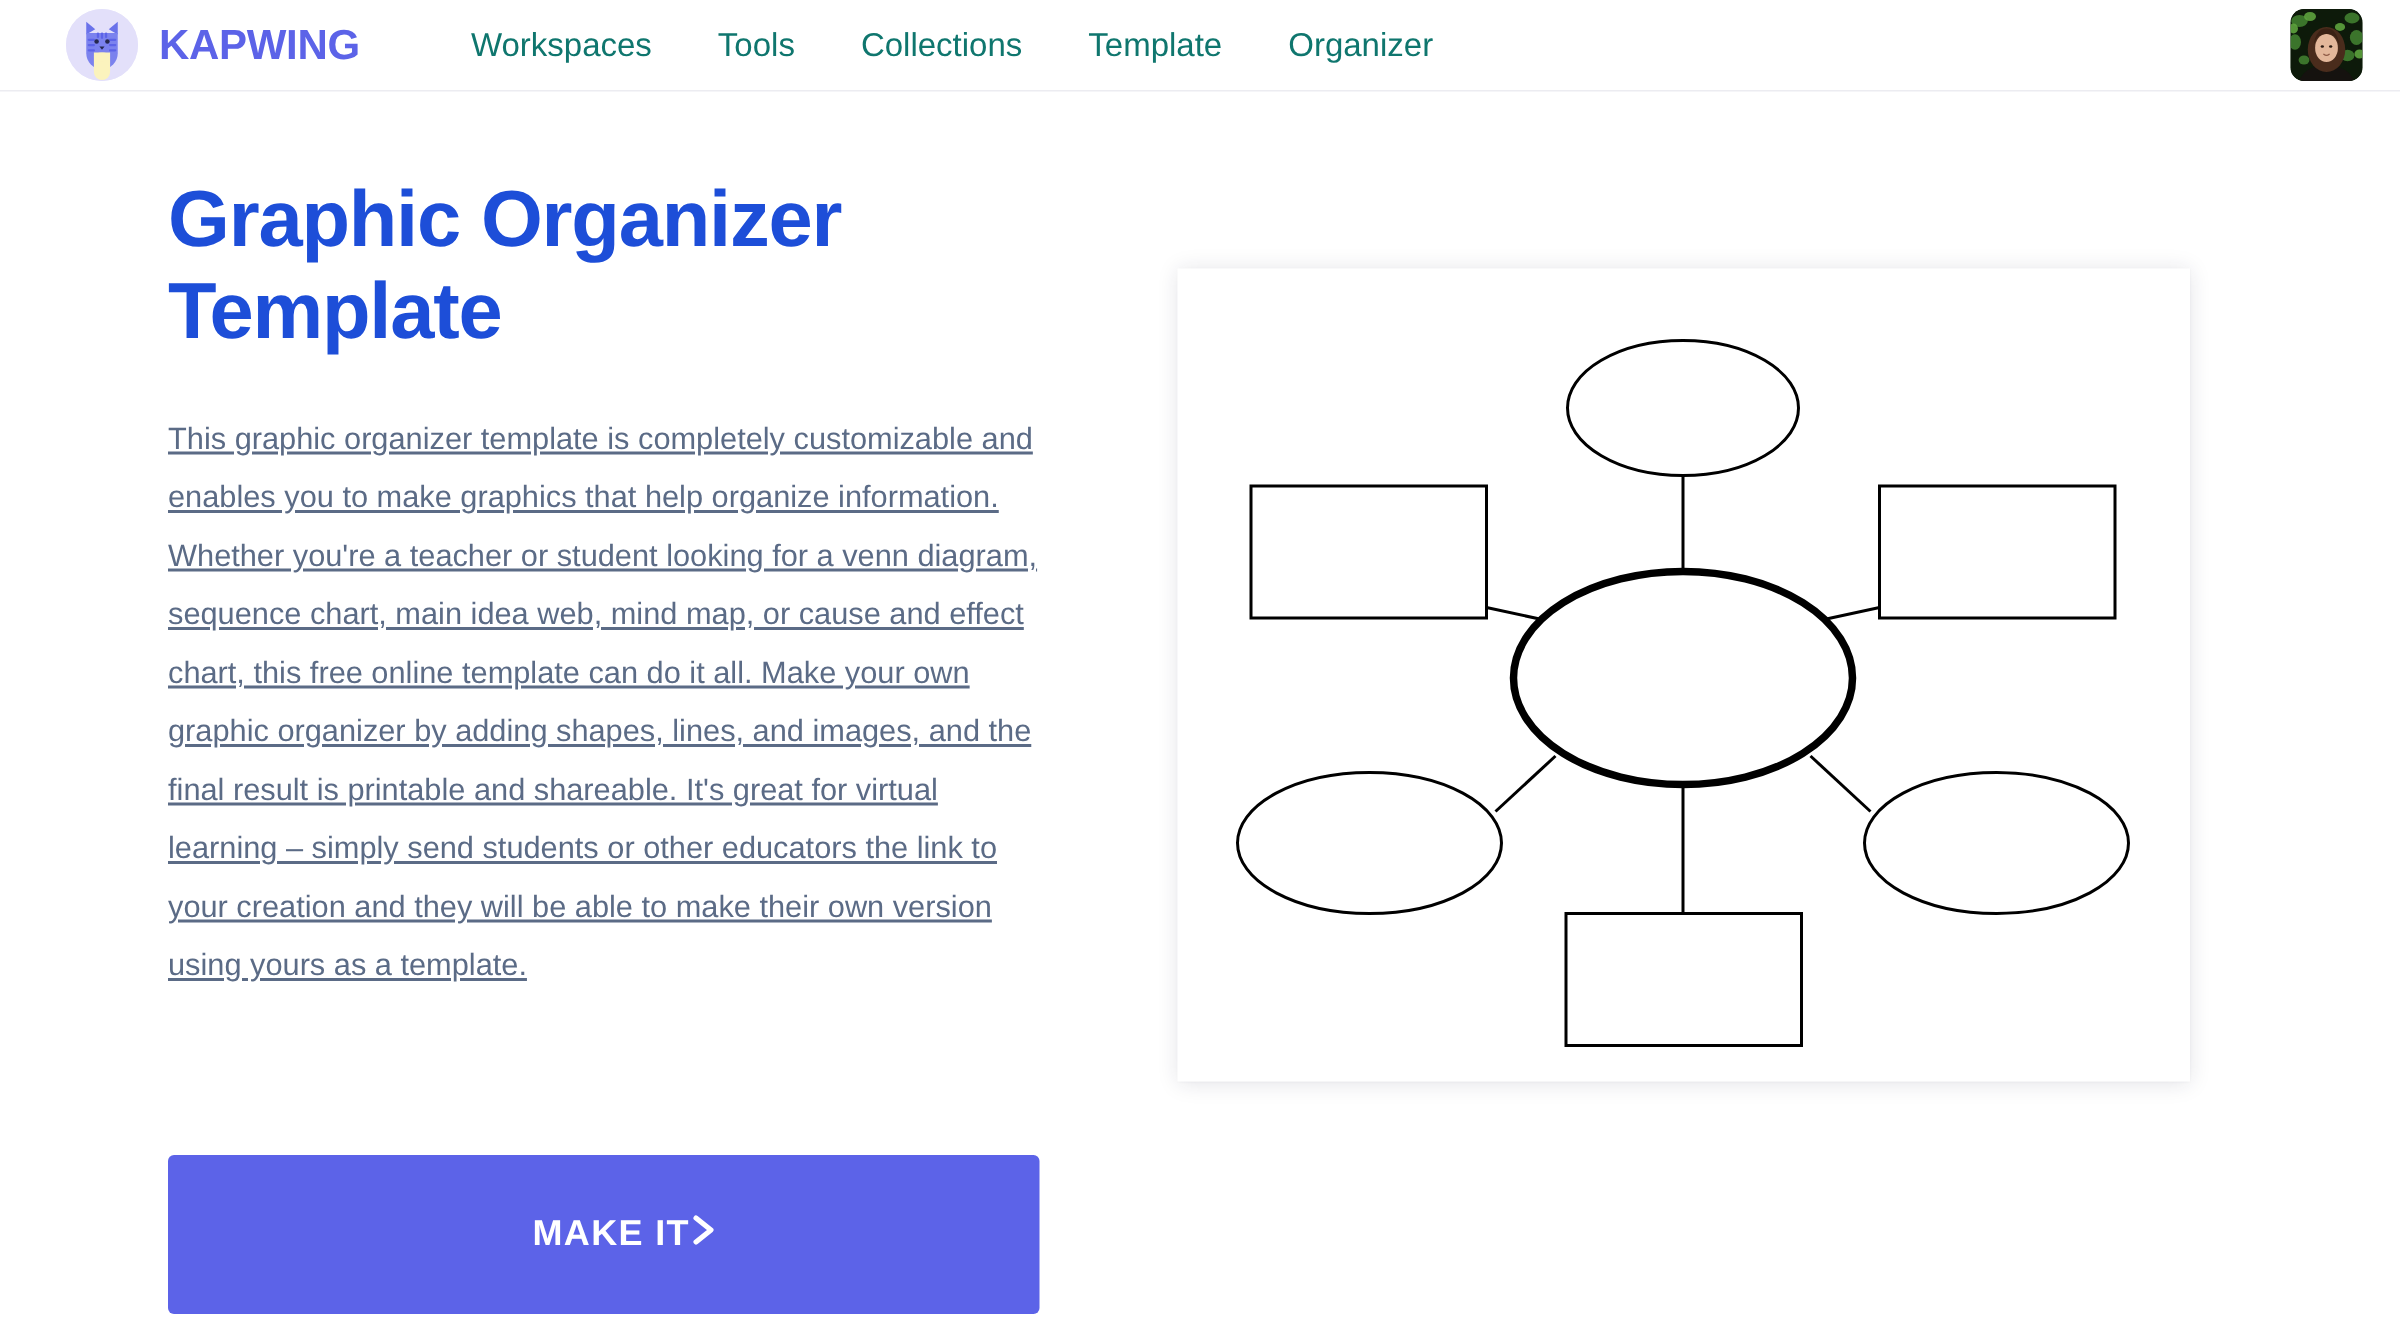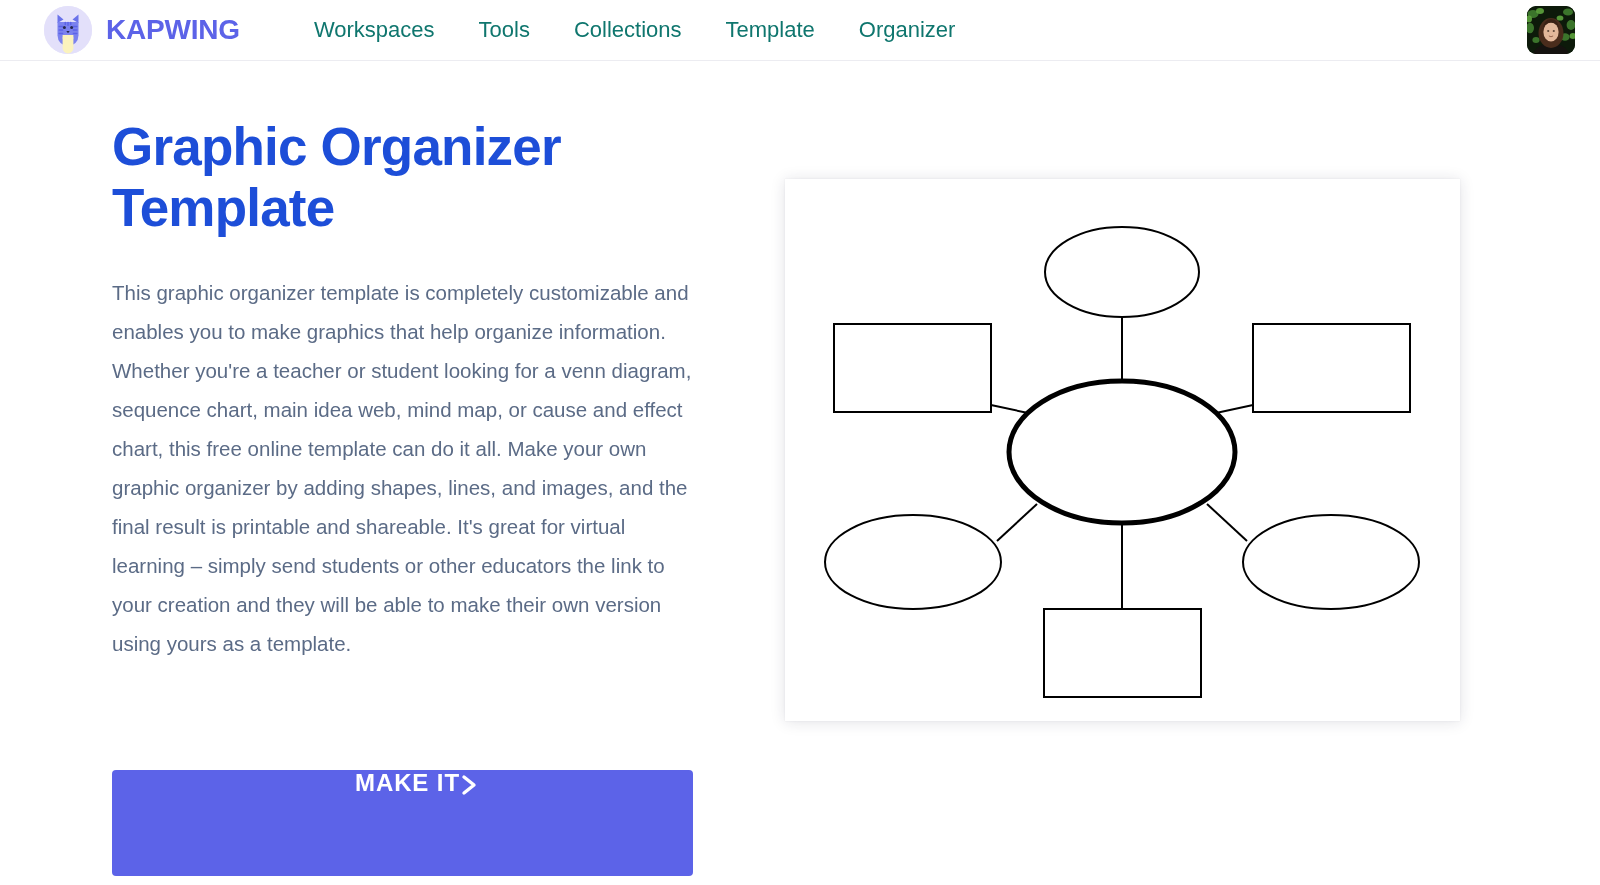--- a/index.html
+++ b/index.html
@@ -107,38 +107,39 @@
   }
 
   .page-desc {
     margin: 0;
     padding-top: 34px;
     font-size: 20.5px;
     line-height: 39px;
     color: #5b6b86;
     max-width: 585px;
     font-weight: 400;
+    text-decoration: underline;
   }
 
   .cta-button {
     position: absolute;
     left: 0;
     top: 709px;
     width: 581px;
     height: 106px;
     background: #5c63e8;
     border: none;
     border-radius: 4px;
     color: #ffffff;
     font-family: "Liberation Sans", sans-serif;
     font-size: 24px;
     font-weight: 700;
     letter-spacing: 0.9px;
     display: flex;
-    align-items: flex-start;
+    align-items: center;
     justify-content: center;
     cursor: pointer;
     padding-left: 36px;
   }
   .cta-label { line-height: 1; }
   .chevron-right { display: block; }
 
   
   .preview-card {
     position: absolute;

